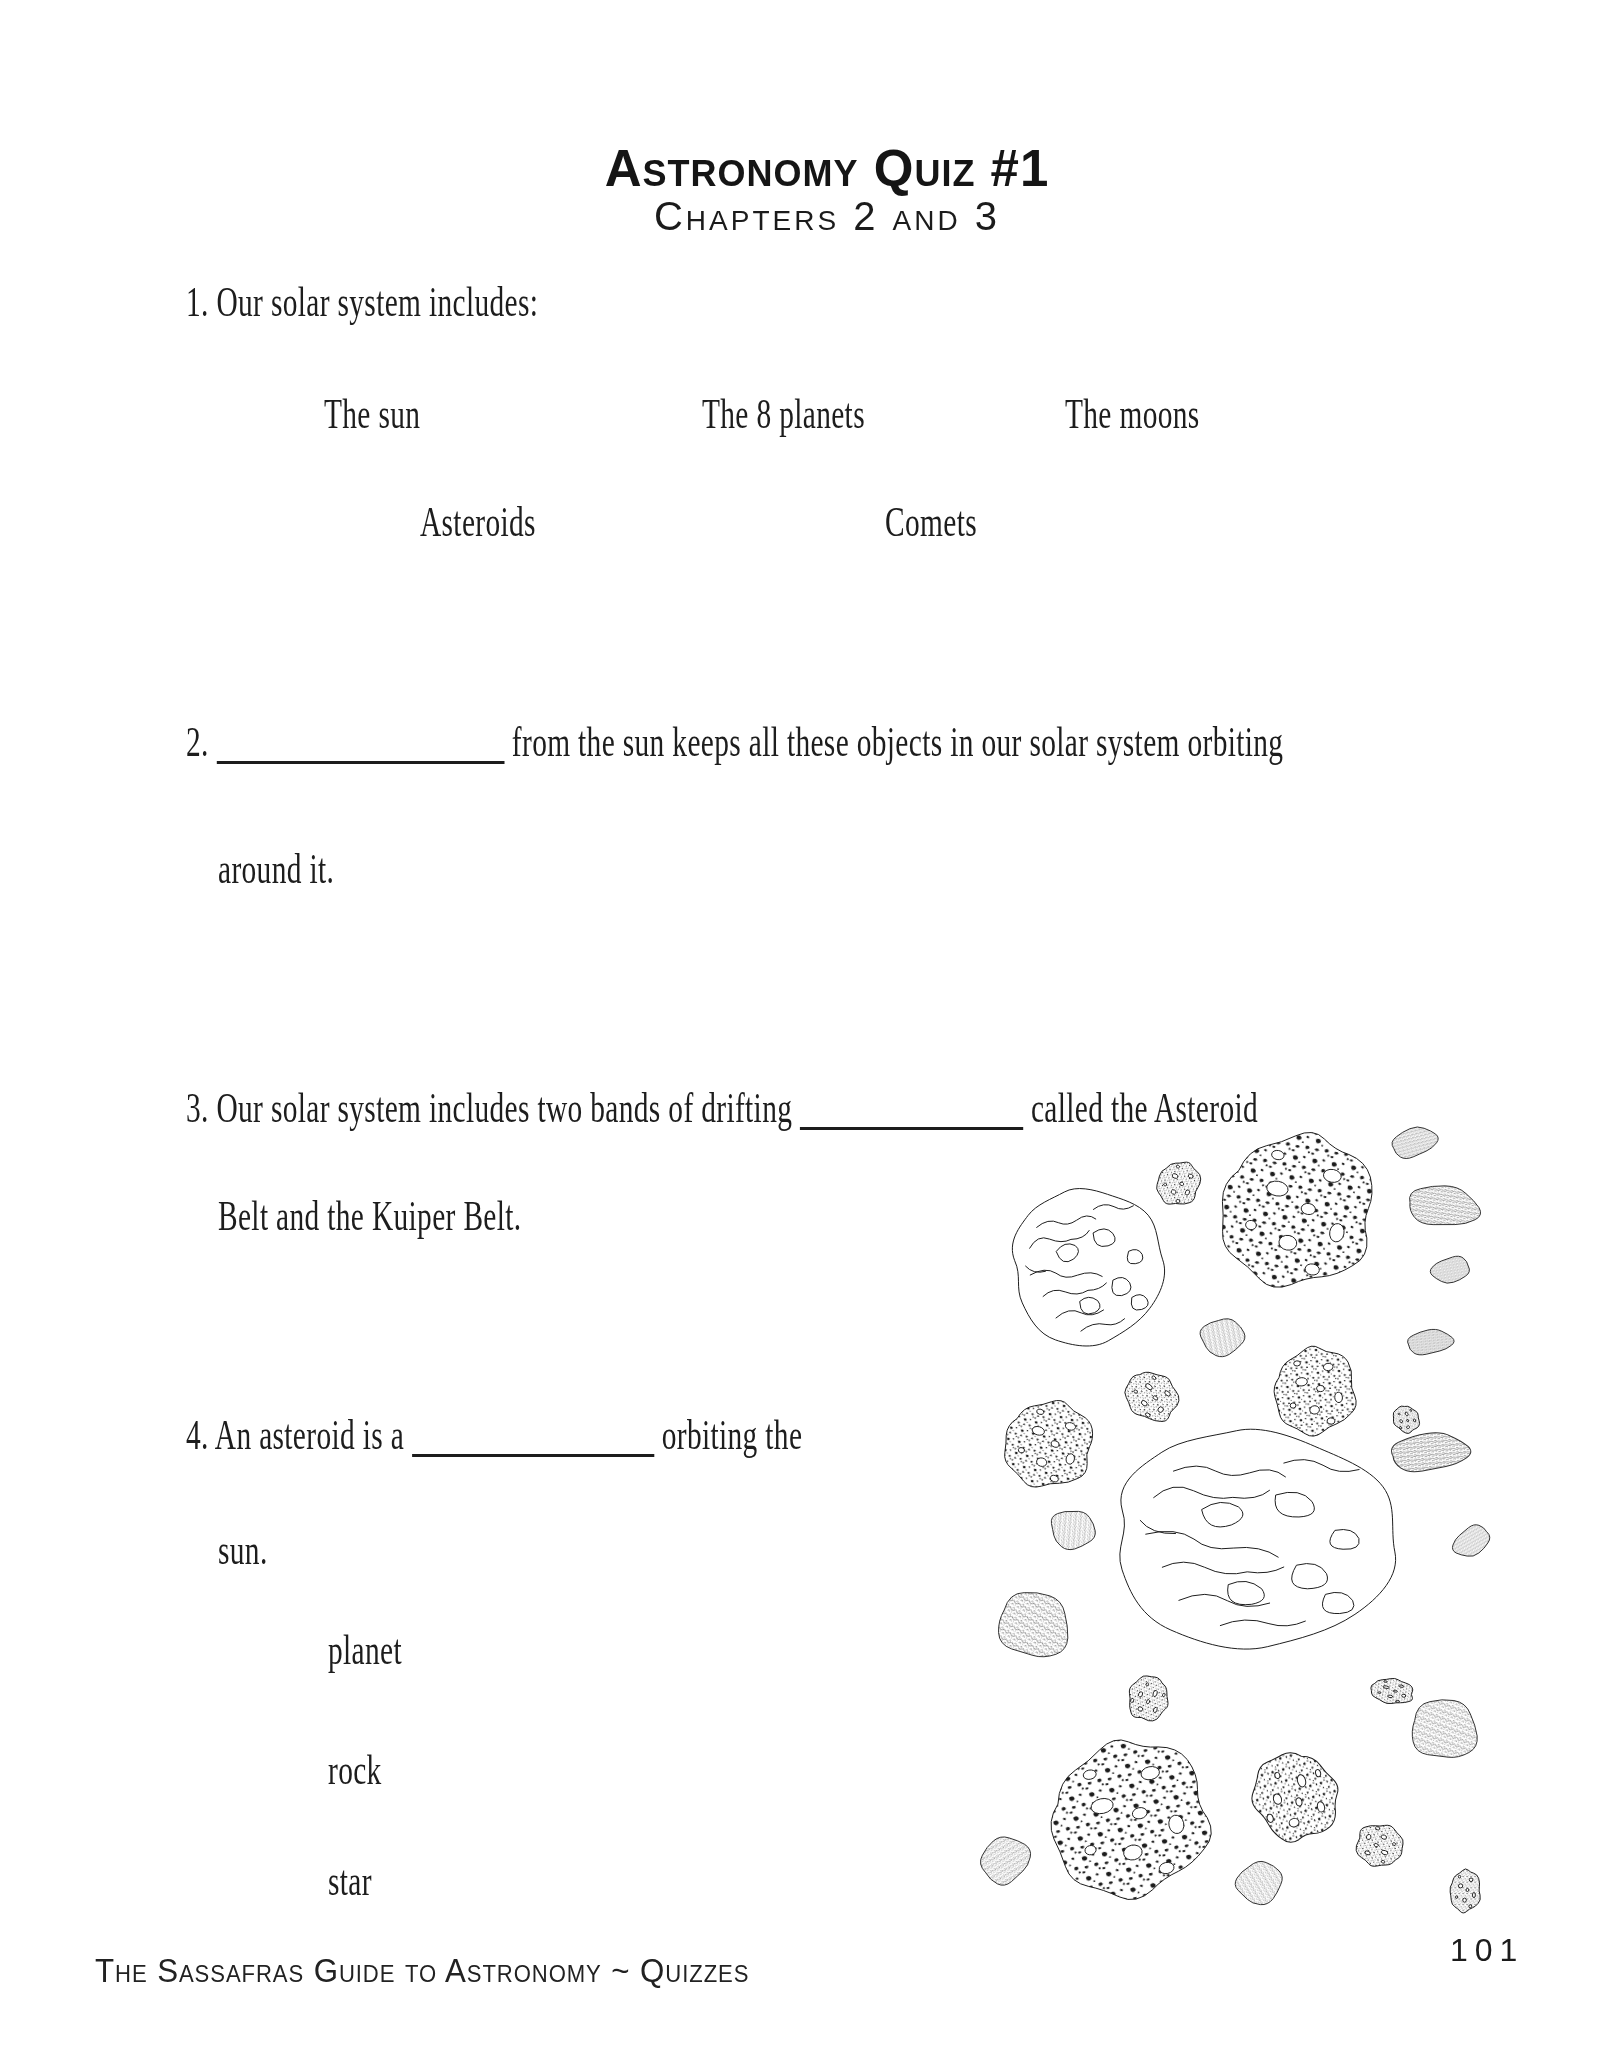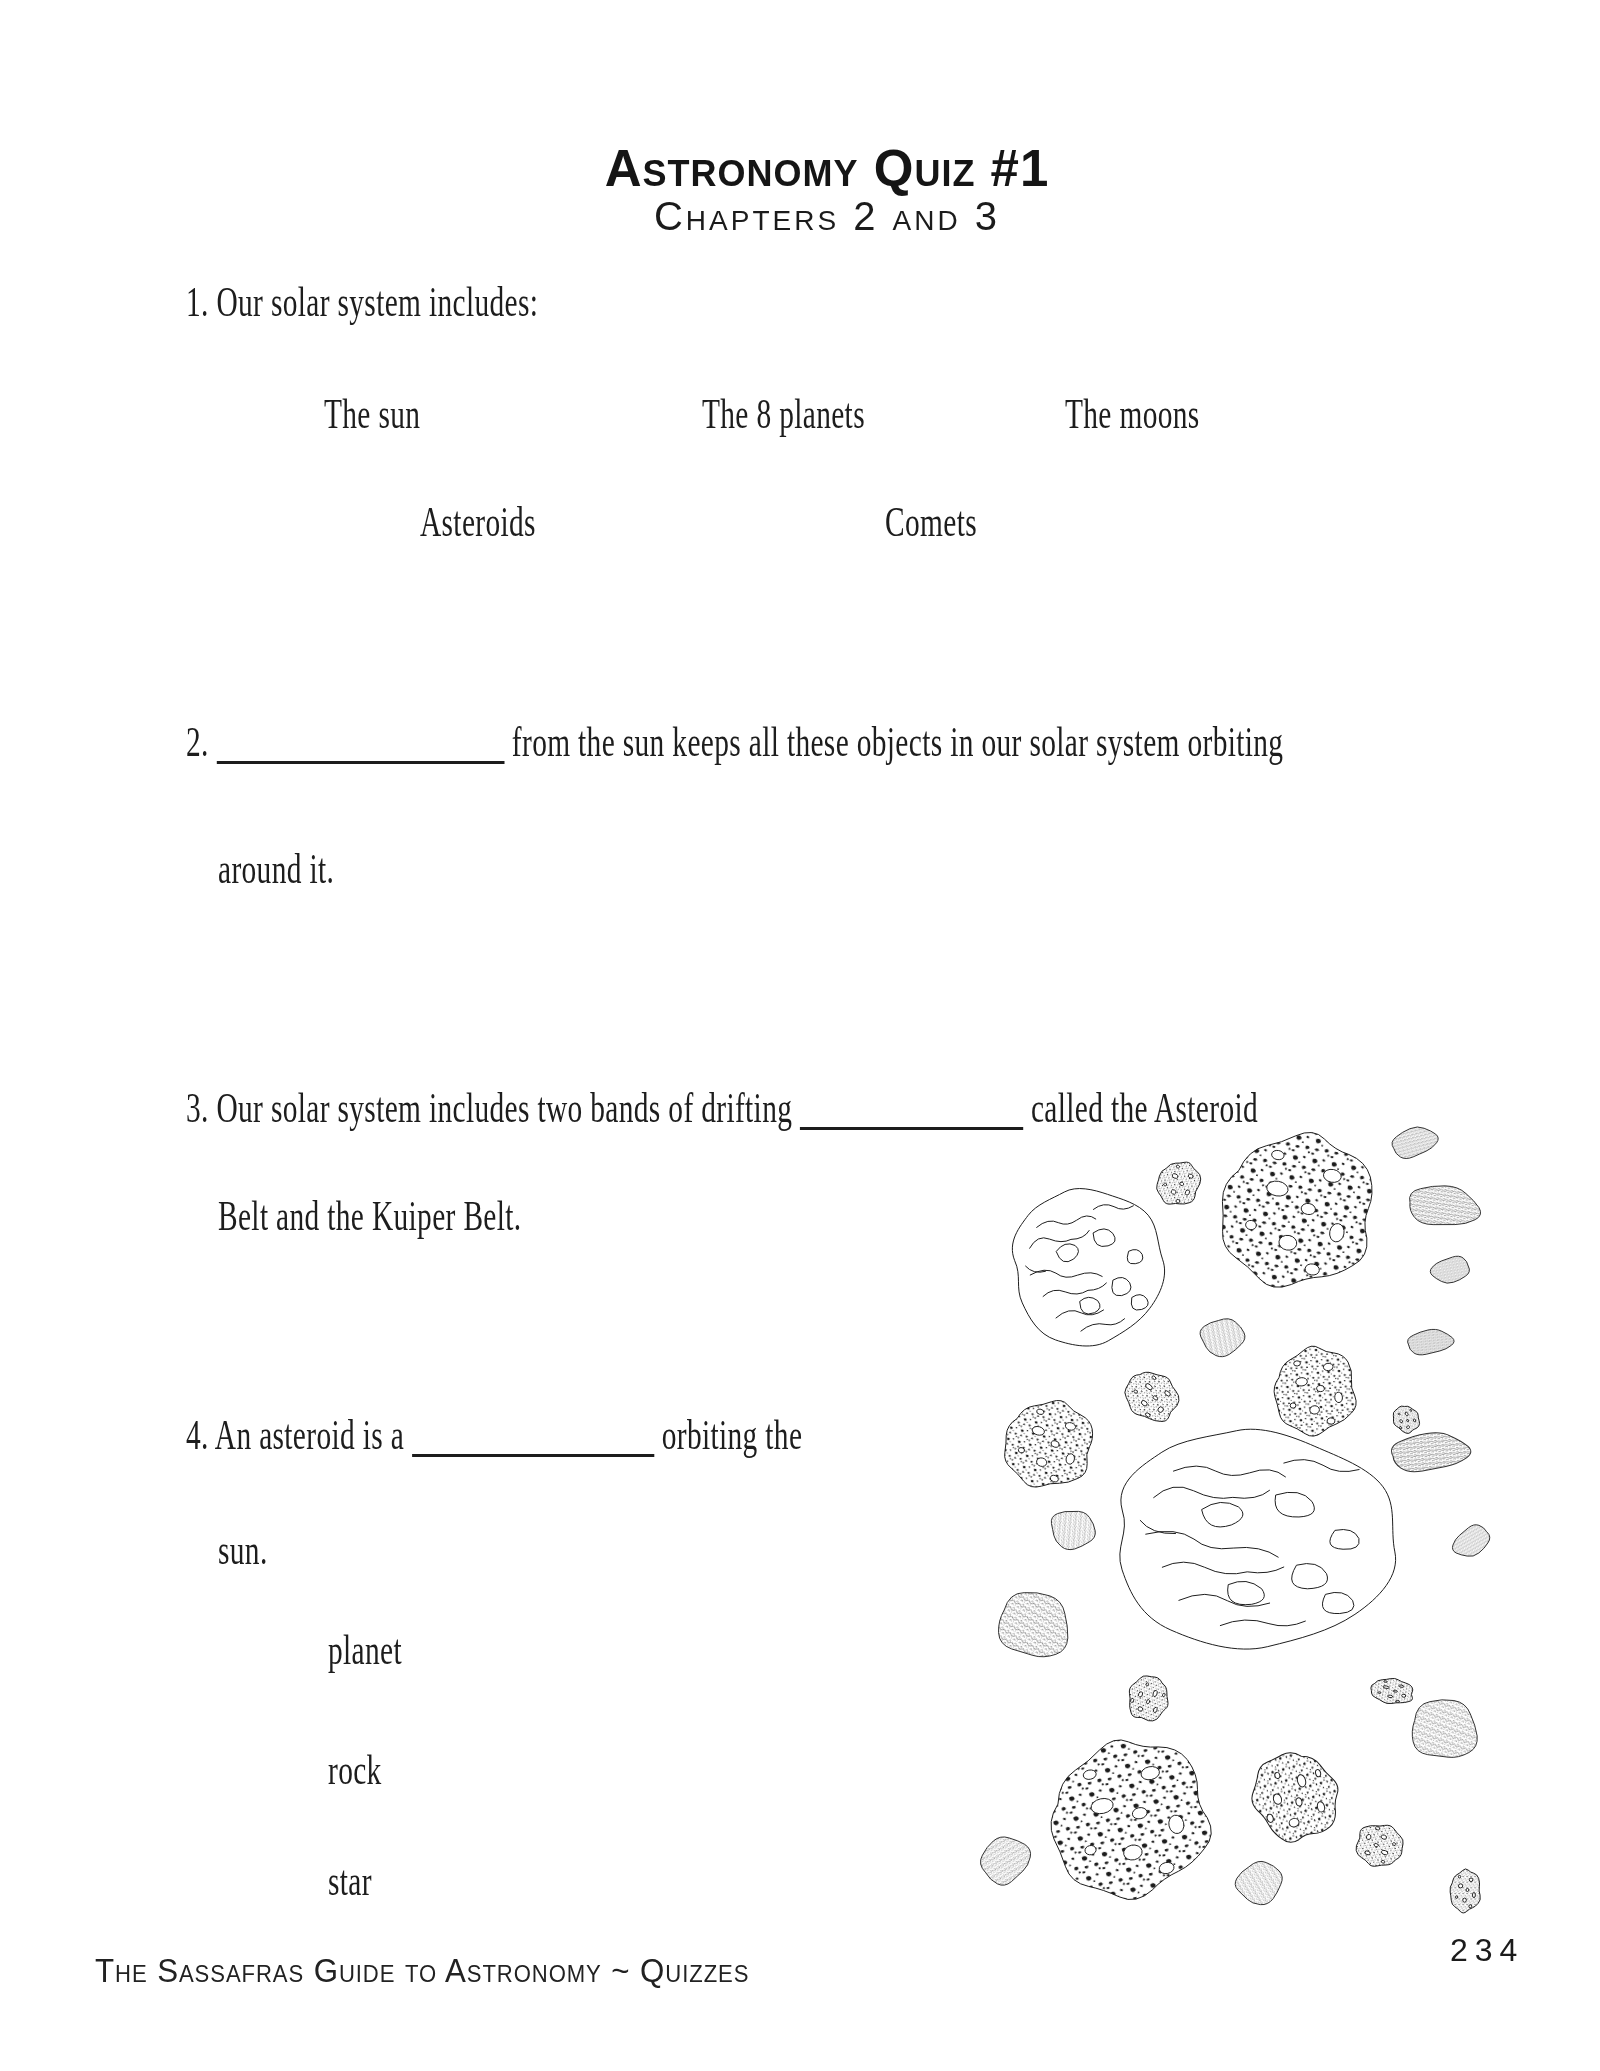--- a/index.html
+++ b/index.html
@@ -161,15 +161,15 @@
       <use href="#ast-stipple" transform="translate(334,704) rotate(75) scale(1.04,1.00)"></use>
       <use href="#ast-lacy" transform="translate(488,645) rotate(20) scale(1.00,1.15)"></use>
       <use href="#ast-lacy" transform="translate(53,768) rotate(-30) scale(0.75,0.85)"></use>
       <use href="#ast-lacy" transform="translate(296,795) rotate(60) scale(0.62,0.87)"></use>
       <use href="#ast-stipple" transform="translate(419,749) rotate(200) scale(0.55,0.51)"></use>
       <use href="#ast-stipple" transform="translate(506,797) rotate(0) scale(0.36,0.51)"></use>
     </svg>
   </div>
 
   <div class="abs footer" style="left:95px;top:1953px">The Sassafras Guide to Astronomy ~ Quizzes</div>
-  <div class="abs pagenum" style="left:1450px;top:1934px">234</div>
+  <div class="abs pagenum" style="left:1450px;top:1934px">101</div>
 
 </div>
 
 </body></html>

